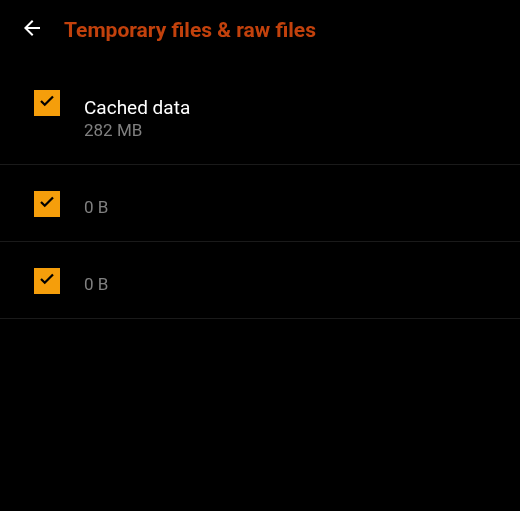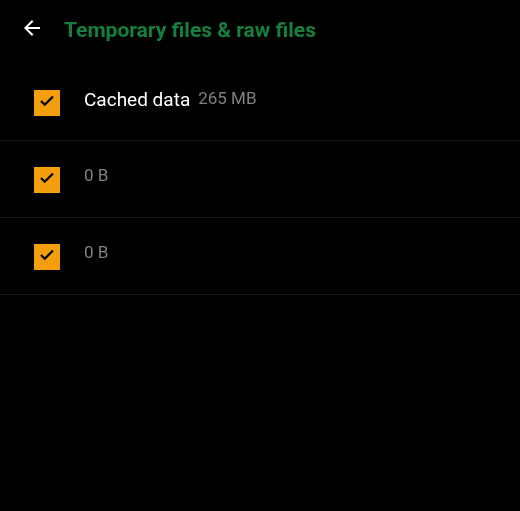--- a/index.html
+++ b/index.html
@@ -30,21 +30,21 @@
       cursor: pointer;
     }
     .back-arrow svg {
       width: 24px;
       height: 24px;
       fill: #ffffff;
     }
     .title {
       font-size: 21px;
       font-weight: 700;
-      color: #15803d;
+      color: #c2410c;
     }
     .list {
       padding: 0;
     }
     .item {
       display: flex;
       align-items: flex-start;
       padding: 24px 30px 24px 34px;
       gap: 24px;
       border-bottom: 1px solid #1a1a1a;
@@ -65,22 +65,23 @@
     }
     .checkbox svg {
       width: 18px;
       height: 18px;
       stroke: #000000;
       stroke-width: 3;
       fill: none;
     }
     .item-content {
       display: flex;
-      flex-direction: row;
-      gap: 8px;
+      flex-direction: column;
+      gap: 1px;
+      margin-top: 8px;
     }
     .item-label {
       font-size: 19px;
       font-weight: 400;
       color: #ffffff;
     }
     .item-size {
       font-size: 17px;
       font-weight: 400;
       color: #808080;
@@ -105,21 +106,21 @@
   <div class="item">
     <div class="checkbox">
       <span>
         <svg viewBox="0 0 24 24">
             <polyline points="4 12 9 17 20 6"></polyline>
           </svg>
       </span>
     </div>
     <div class="item-content">
       <div class="item-label">Cached data</div>
-      <div class="item-size">265 MB</div>
+      <div class="item-size">282 MB</div>
     </div>
   </div>
 
   <div class="item">
     <div class="checkbox">
       <span>
         <svg viewBox="0 0 24 24">
             <polyline points="4 12 9 17 20 6"></polyline>
           </svg>
       </span>

